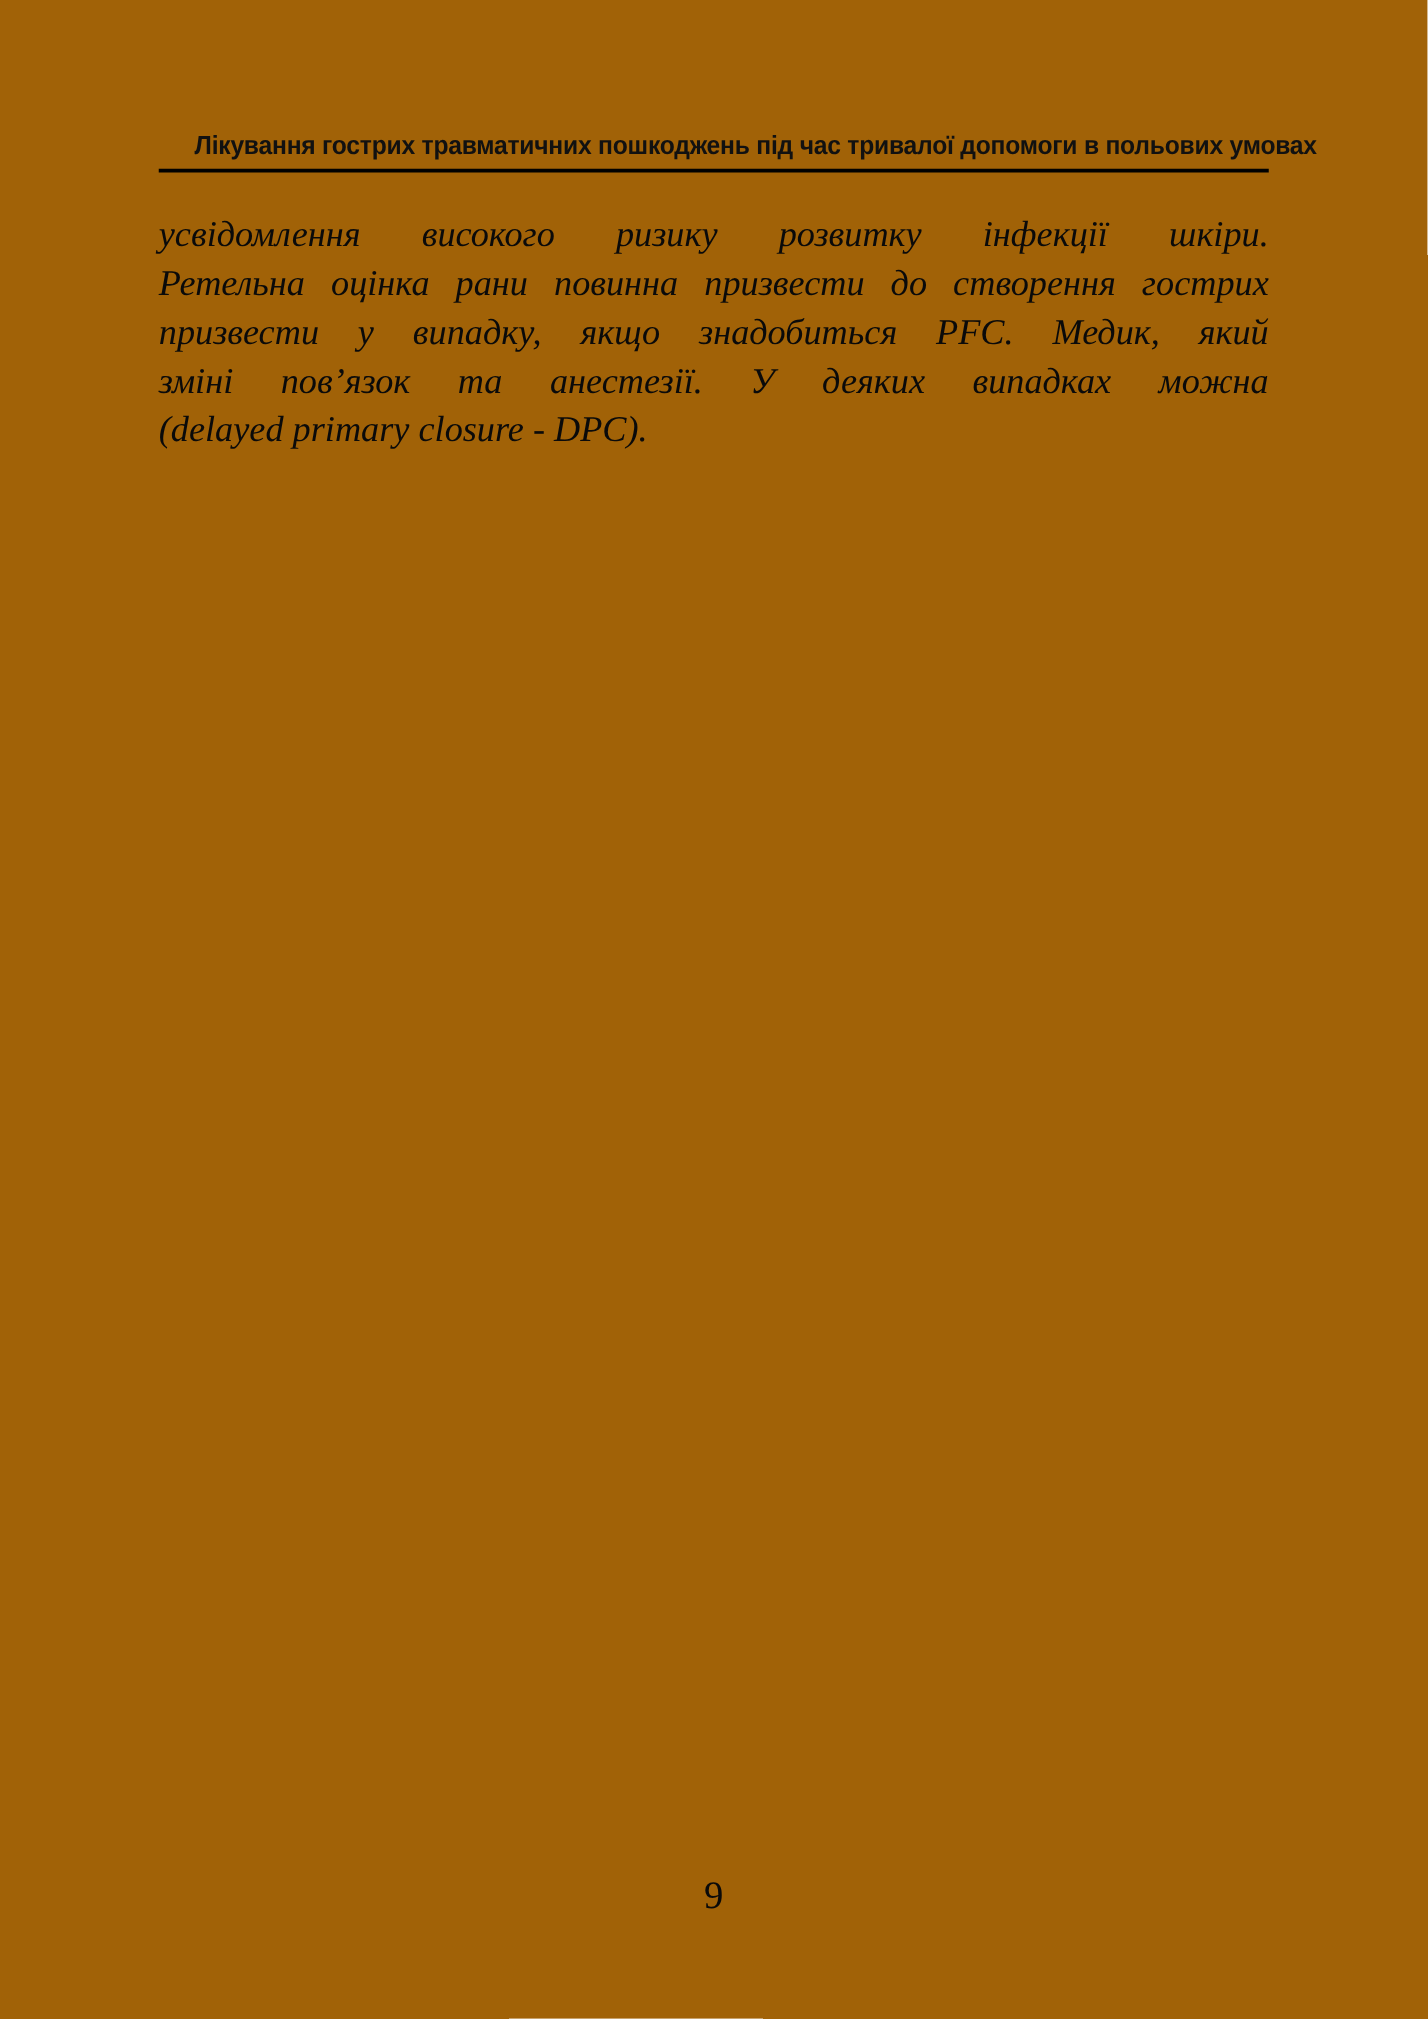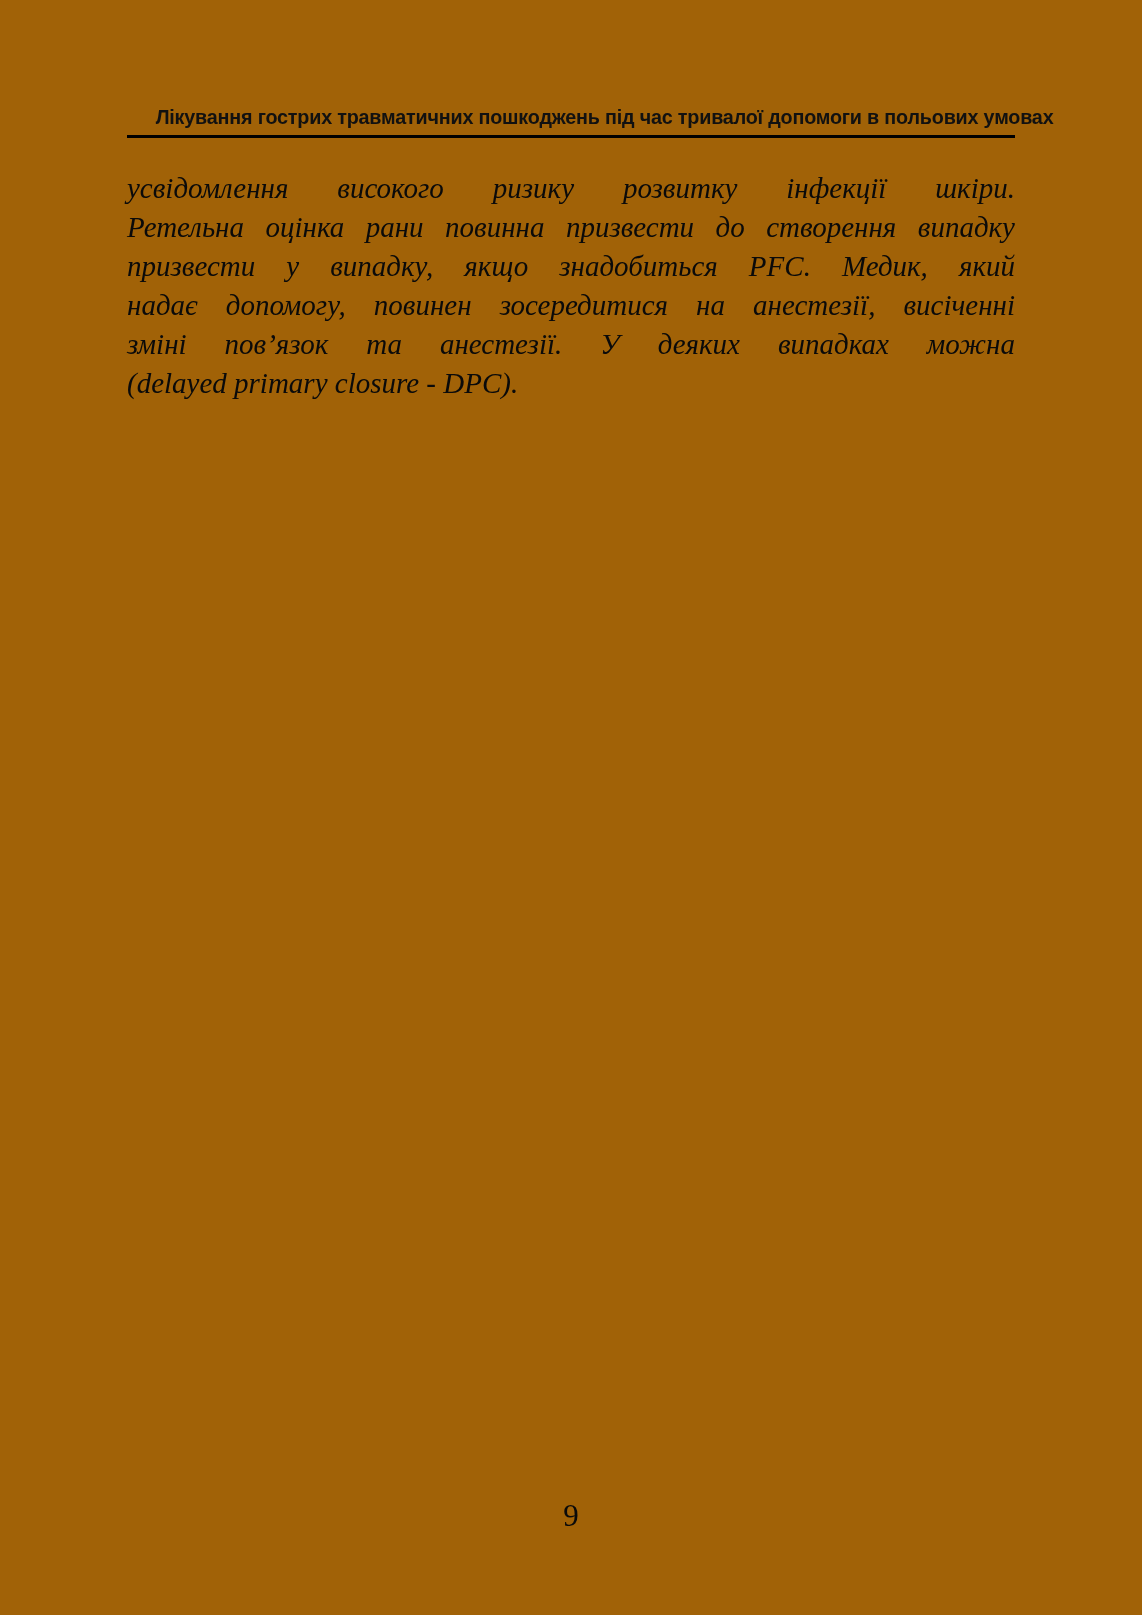--- a/index.html
+++ b/index.html
@@ -74,22 +74,21 @@
 <body>
 
 <div class="page">
 
   <div class="running-header">
     <span class="header-text">Лікування гострих травматичних пошкоджень під час тривалої допомоги в польових умовах</span>
   </div>
 
   <div class="body-text">
     <div class="body-line">усвідомлення високого ризику розвитку інфекції шкіри.</div>
-    <div class="body-line">Ретельна оцінка рани повинна призвести до створення випадку</div>
+    <div class="body-line">Ретельна оцінка рани повинна призвести до створення гострих</div>
     <div class="body-line">призвести у випадку, якщо знадобиться PFC. Медик, який</div>
-    <div class="body-line">надає допомогу, повинен зосередитися на анестезії, висіченні</div>
     <div class="body-line">зміні пов’язок та анестезії. У деяких випадках можна</div>
     <div class="body-line last-line">(delayed primary closure - DPC).</div>
   </div>
 
   <div class="page-number">9</div>
 
 </div>
 
 </body></html>

